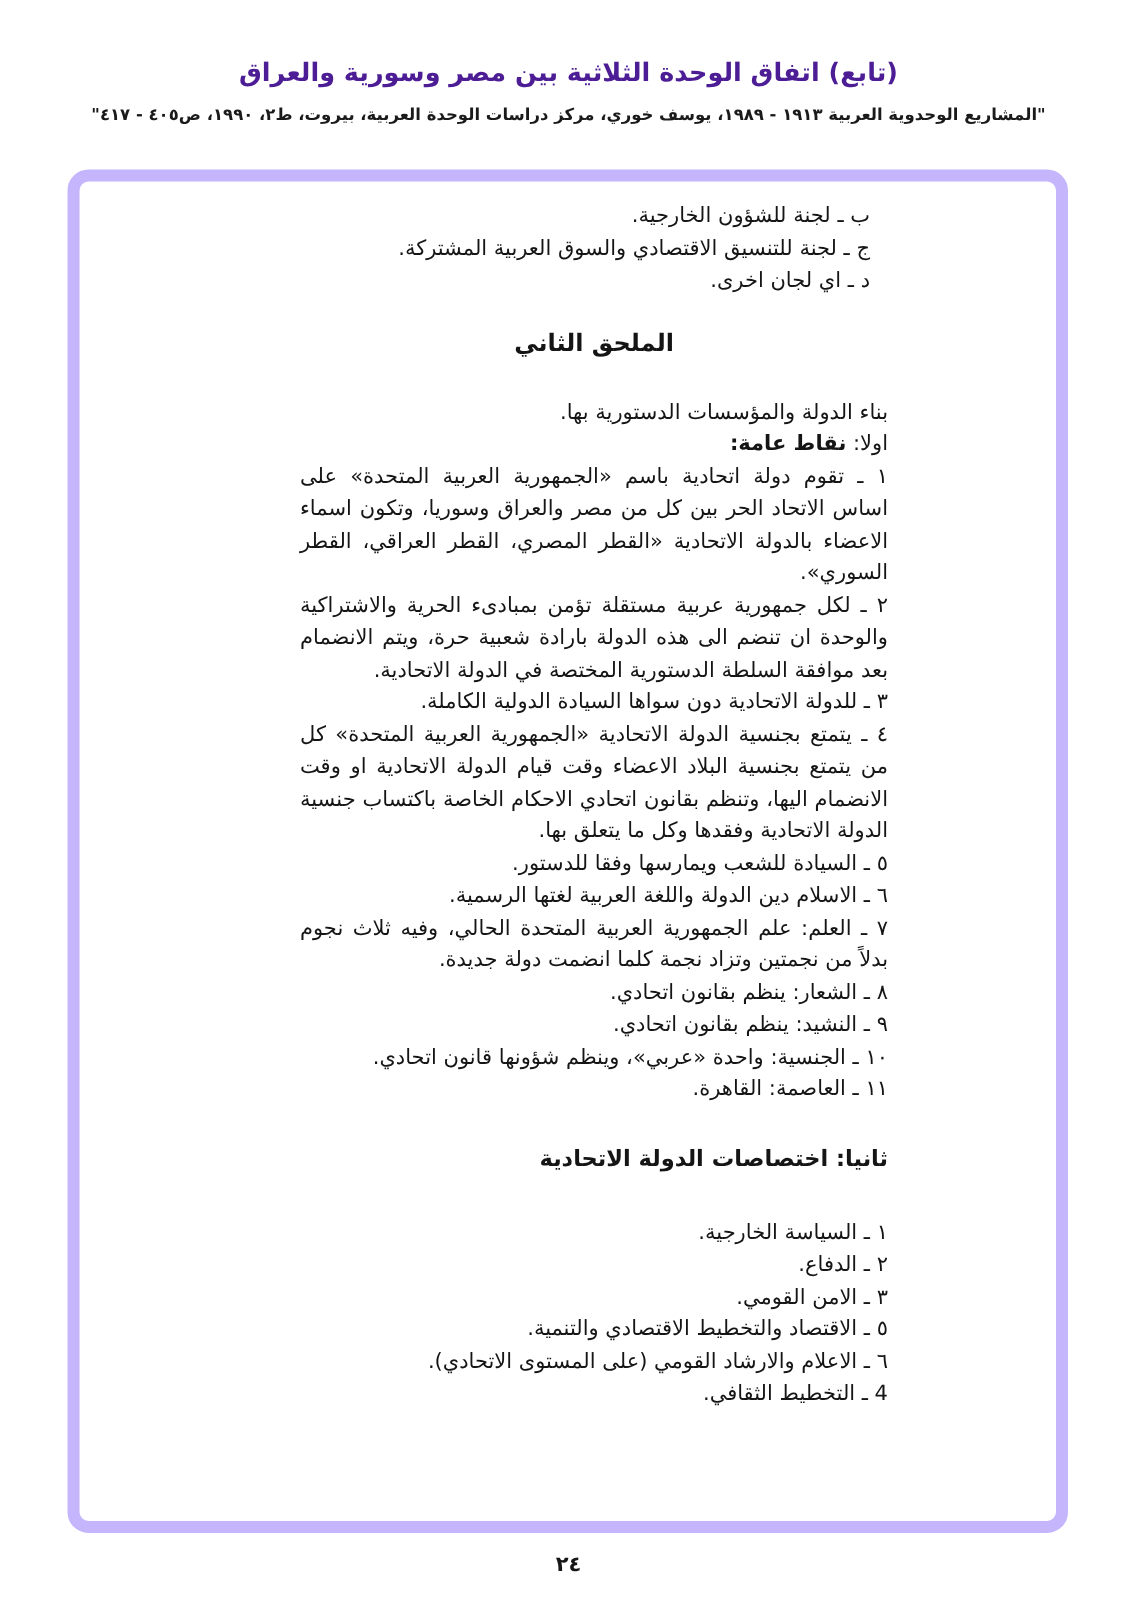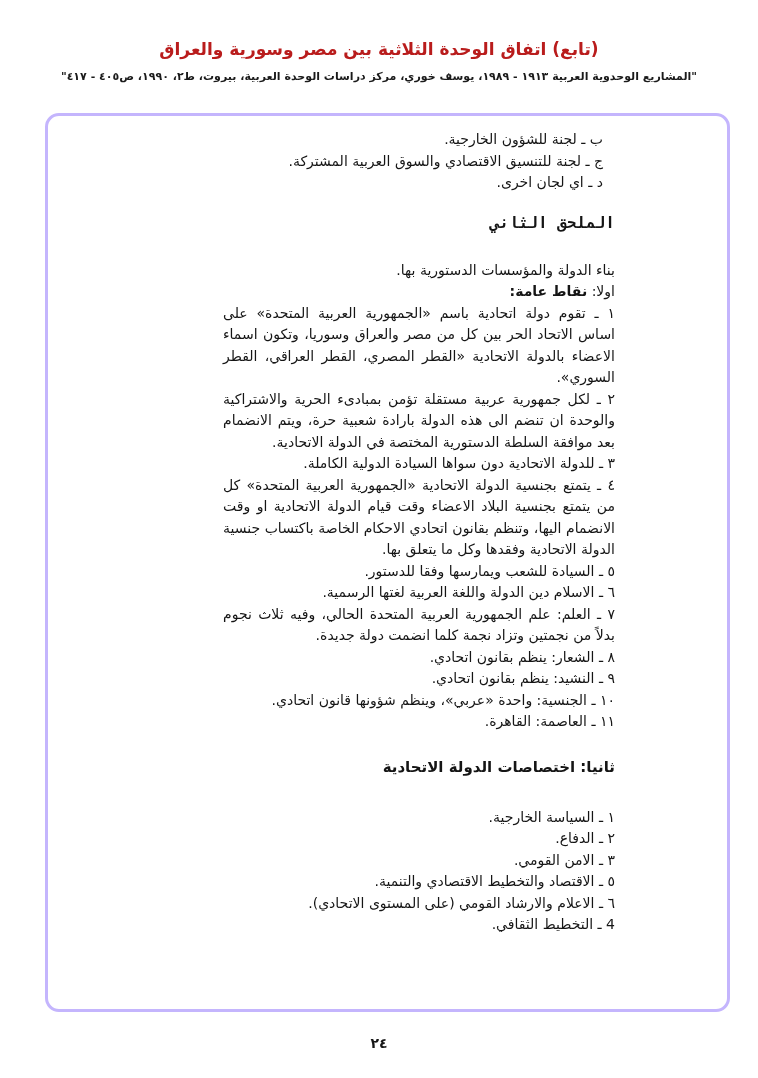--- a/index.html
+++ b/index.html
@@ -7,49 +7,48 @@
     width:758px;height:1078px;
     background:#ffffff;
     font-family:"DejaVu Sans", sans-serif;
     position:relative;
     color:#121212;
     overflow:hidden;
   }
   .doc-title{
     position:absolute;top:39px;left:0;right:0;
     text-align:center;direction:rtl;
-    font-size:17px;font-weight:bold;color:#b91c1c;
+    font-size:17px;font-weight:bold;color:#4c1d95;
     letter-spacing:0;
   }
   .doc-source{
     position:absolute;top:70px;left:0;right:0;
     text-align:center;direction:rtl;
     font-size:11px;font-weight:bold;color:#1a1a1a;
   }
   .frame{
     position:absolute;left:45px;top:113px;
     width:651px;height:893px;
-    border:3px solid #c4b5fd;
+    border:8px solid #c4b5fd;
     border-radius:14px;
     overflow:hidden;
     background:#ffffff;
-    padding-left:28px;
   }
   .content{
     position:absolute;top:13px;right:112px;
     width:392px;
     direction:rtl;text-align:right;
     font-size:14px;line-height:21.5px;
     font-weight:500;
     color:#151515;
   }
   .b-list{padding-right:12px;}
   .b-heading-center{
-    font-weight:bold;font-size:16px;
-    margin:19px 0 25px 0;line-height:22px;font-family:Liberation Mono, monospace;
+    text-align:center;font-weight:bold;font-size:16px;
+    margin:19px 0 25px 0;line-height:22px;
   }
   .b-heading-right{
     font-weight:bold;font-size:15px;
     margin:23px 0 29px 0;line-height:22px;
   }
   .b-para{margin:0;text-align:justify;}
   .b-line{}
   .b-line-mixed .bold{font-weight:bold;text-align:right;}
   .page-number{
     position:absolute;top:1035px;left:0;right:0;

